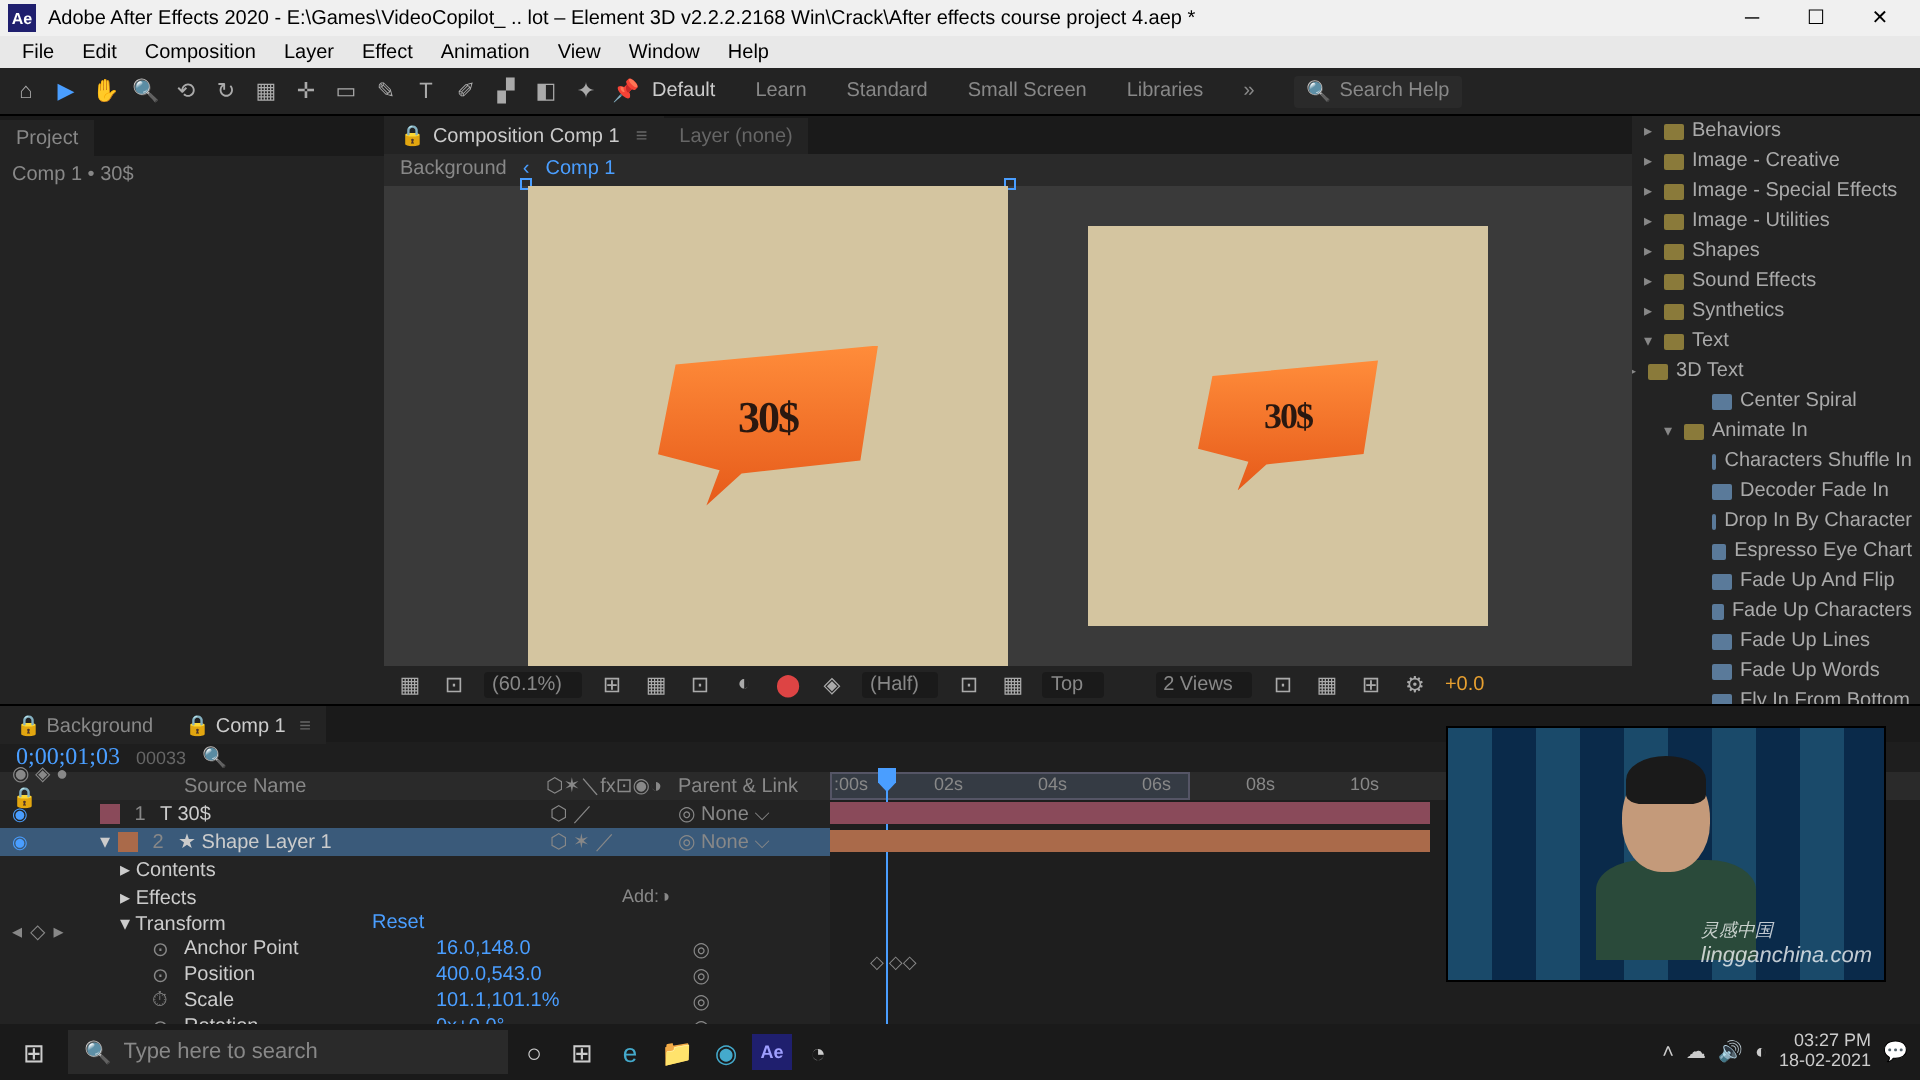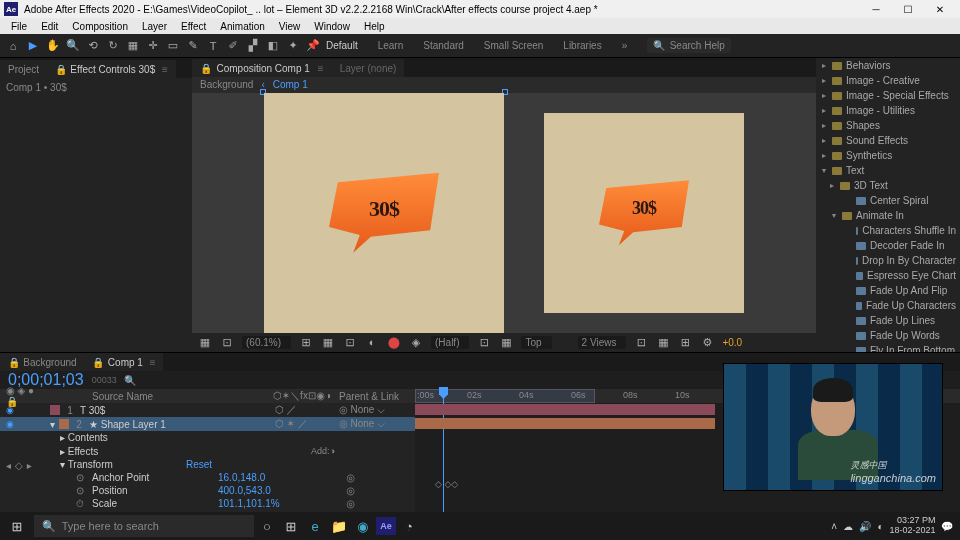--- a/index.html
+++ b/index.html
@@ -46,21 +46,21 @@
 .right-col{width:144px;background:#232323;display:flex;flex-direction:column;font-size:10px}
 .preset-list{flex:1;overflow:hidden}
 .preset-item{padding:2px 4px 2px 16px;display:flex;align-items:center;gap:4px;color:#aaa;white-space:nowrap}
 .preset-item.folder::before{content:'▸';color:#888;margin-left:-10px;margin-right:2px;font-size:8px}
 .preset-item.folder.open::before{content:'▾'}
 .preset-ico{width:10px;height:8px;background:#555;display:inline-block;border-radius:1px}
 .preset-item.folder .preset-ico{background:#8a7a3a}
 .timeline{height:160px;background:#1e1e1e;border-top:1px solid #000;display:flex;flex-direction:column}
 .tl-tabs{height:18px;background:#1a1a1a;display:flex;align-items:center;font-size:10px}
 .tl-header{height:24px;display:flex;align-items:center;padding:0 8px;gap:8px}
-.timecode{color:#4a9eff;font-size:16px;font-family:Liberation Sans, sans-serif}
+.timecode{color:#4a9eff;font-size:12px;font-family:Liberation Serif, serif}
 .tl-body{flex:1;display:flex;position:relative}
 .tl-left{width:415px;background:#232323;display:flex;flex-direction:column;font-size:10px}
 .tl-cols{height:14px;background:#2a2a2a;display:flex;align-items:center;padding:0 6px;color:#888;gap:6px}
 .tl-cols .src{flex:1;margin-left:40px}
 .layer-row{height:14px;display:flex;align-items:center;padding:0 6px;gap:4px}
 .layer-row.sel{background:#3a5a7a}
 .layer-row .idx{width:12px;text-align:center;color:#888}
 .layer-row .name{flex:1;color:#ccc}
 .prop-row{height:13px;display:flex;align-items:center;padding-left:60px;color:#ccc;gap:6px}
 .prop-row .pname{width:120px}
@@ -150,25 +150,20 @@
       <span>🔍</span>
       <span>Search Help</span>
     </div>
   </div>
 </div>
 
 <div class="main">
   <div class="left-col">
     <div class="panel-tabs">
       <div class="ptab">Project</div>
-      <div class="ptab active">
-        <span style="color:#888">🔒</span>
-        <span>Effect Controls 30$</span>
-        <span class="x">≡</span>
-      </div>
     </div>
     <div class="comp-crumb">Comp 1 • 30$</div>
   </div>
 
   <div class="center-col">
     <div class="comp-tabs">
       <div class="ptab active">
         <span style="color:#888">🔒</span>
         <span>Composition Comp 1</span>
         <span class="x">≡</span>
@@ -225,21 +220,21 @@
   <div class="right-col">
     <div class="preset-list" id="preset-list">
         <div class="preset-item folder"><span class="preset-ico"></span>Behaviors</div>
         <div class="preset-item folder"><span class="preset-ico"></span>Image - Creative</div>
         <div class="preset-item folder"><span class="preset-ico"></span>Image - Special Effects</div>
         <div class="preset-item folder"><span class="preset-ico"></span>Image - Utilities</div>
         <div class="preset-item folder"><span class="preset-ico"></span>Shapes</div>
         <div class="preset-item folder"><span class="preset-ico"></span>Sound Effects</div>
         <div class="preset-item folder"><span class="preset-ico"></span>Synthetics</div>
         <div class="preset-item folder open"><span class="preset-ico"></span>Text</div>
-        <div class="preset-item folder" style="padding-left: 24px;"><span class="preset-ico"></span>3D Text</div>
+        <div class="preset-item folder" style="padding-left: 8px;"><span class="preset-ico"></span>3D Text</div>
         <div class="preset-item" style="padding-left: 40px;"><span class="preset-ico" style="background:#5a7a9a"></span>Center Spiral</div>
         <div class="preset-item folder open" style="padding-left: 26px;"><span class="preset-ico"></span>Animate In</div>
         <div class="preset-item" style="padding-left: 40px;"><span class="preset-ico" style="background:#5a7a9a"></span>Characters Shuffle In</div>
         <div class="preset-item" style="padding-left: 40px;"><span class="preset-ico" style="background:#5a7a9a"></span>Decoder Fade In</div>
         <div class="preset-item" style="padding-left: 40px;"><span class="preset-ico" style="background:#5a7a9a"></span>Drop In By Character</div>
         <div class="preset-item" style="padding-left: 40px;"><span class="preset-ico" style="background:#5a7a9a"></span>Espresso Eye Chart</div>
         <div class="preset-item" style="padding-left: 40px;"><span class="preset-ico" style="background:#5a7a9a"></span>Fade Up And Flip</div>
         <div class="preset-item" style="padding-left: 40px;"><span class="preset-ico" style="background:#5a7a9a"></span>Fade Up Characters</div>
         <div class="preset-item" style="padding-left: 40px;"><span class="preset-ico" style="background:#5a7a9a"></span>Fade Up Lines</div>
         <div class="preset-item" style="padding-left: 40px;"><span class="preset-ico" style="background:#5a7a9a"></span>Fade Up Words</div>

